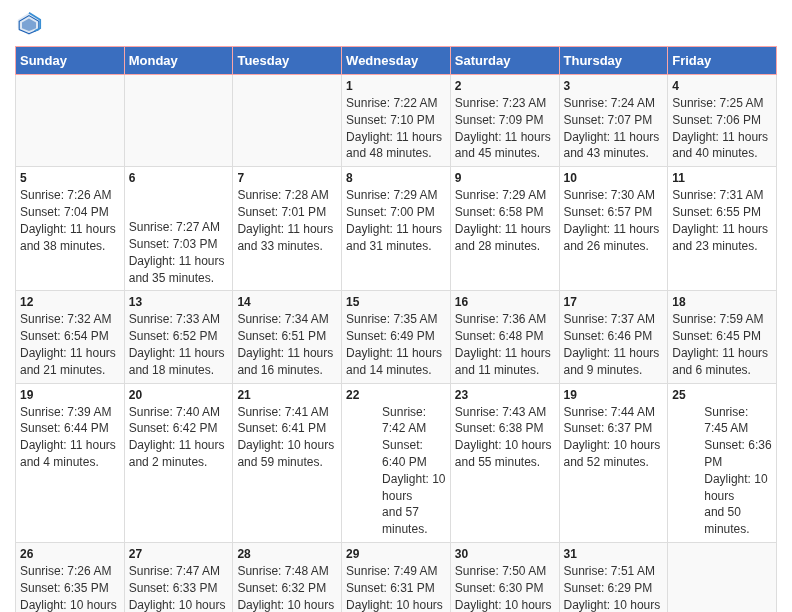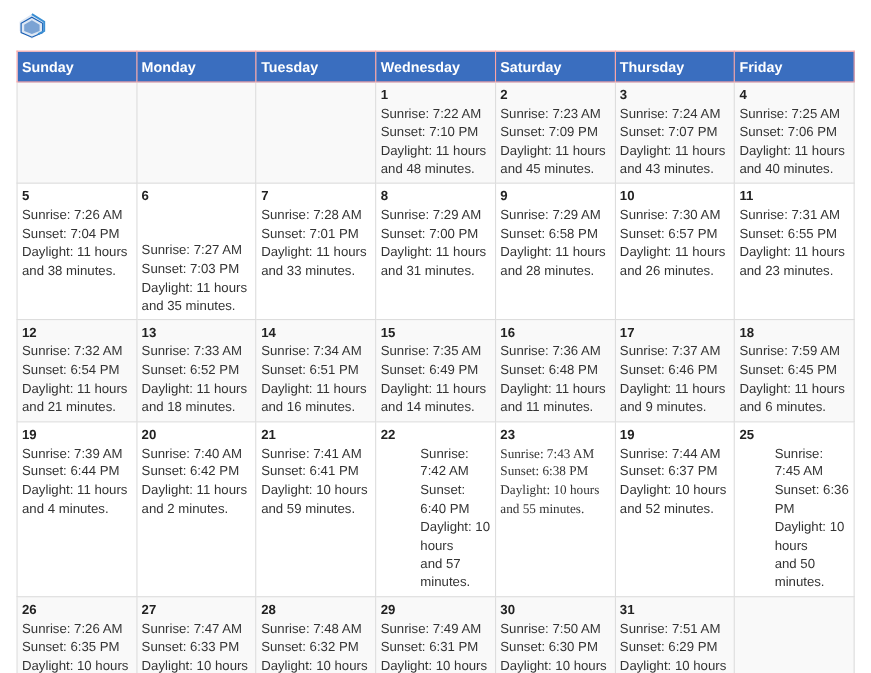--- a/index.html
+++ b/index.html
@@ -287,21 +287,21 @@
           </td>
           <td>
             <span class="day-num">22</span>
             <div class="cell-content" style="white-space: pre-line; margin-left: 36px;">Sunrise: 7:42 AM
 Sunset: 6:40 PM
 Daylight: 10 hours
 and 57 minutes.</div>
           </td>
           <td>
             <span class="day-num">23</span>
-            <div class="cell-content" style="white-space: pre-line; font-family: Liberation Serif, serif;">Sunrise: 7:43 AM
+            <div class="cell-content" style="white-space: pre-line;">Sunrise: 7:43 AM
 Sunset: 6:38 PM
 Daylight: 10 hours
 and 55 minutes.</div>
           </td>
           <td>
             <span class="day-num">19</span>
             <div class="cell-content" style="white-space: pre-line;">Sunrise: 7:44 AM
 Sunset: 6:37 PM
 Daylight: 10 hours
 and 52 minutes.</div>

